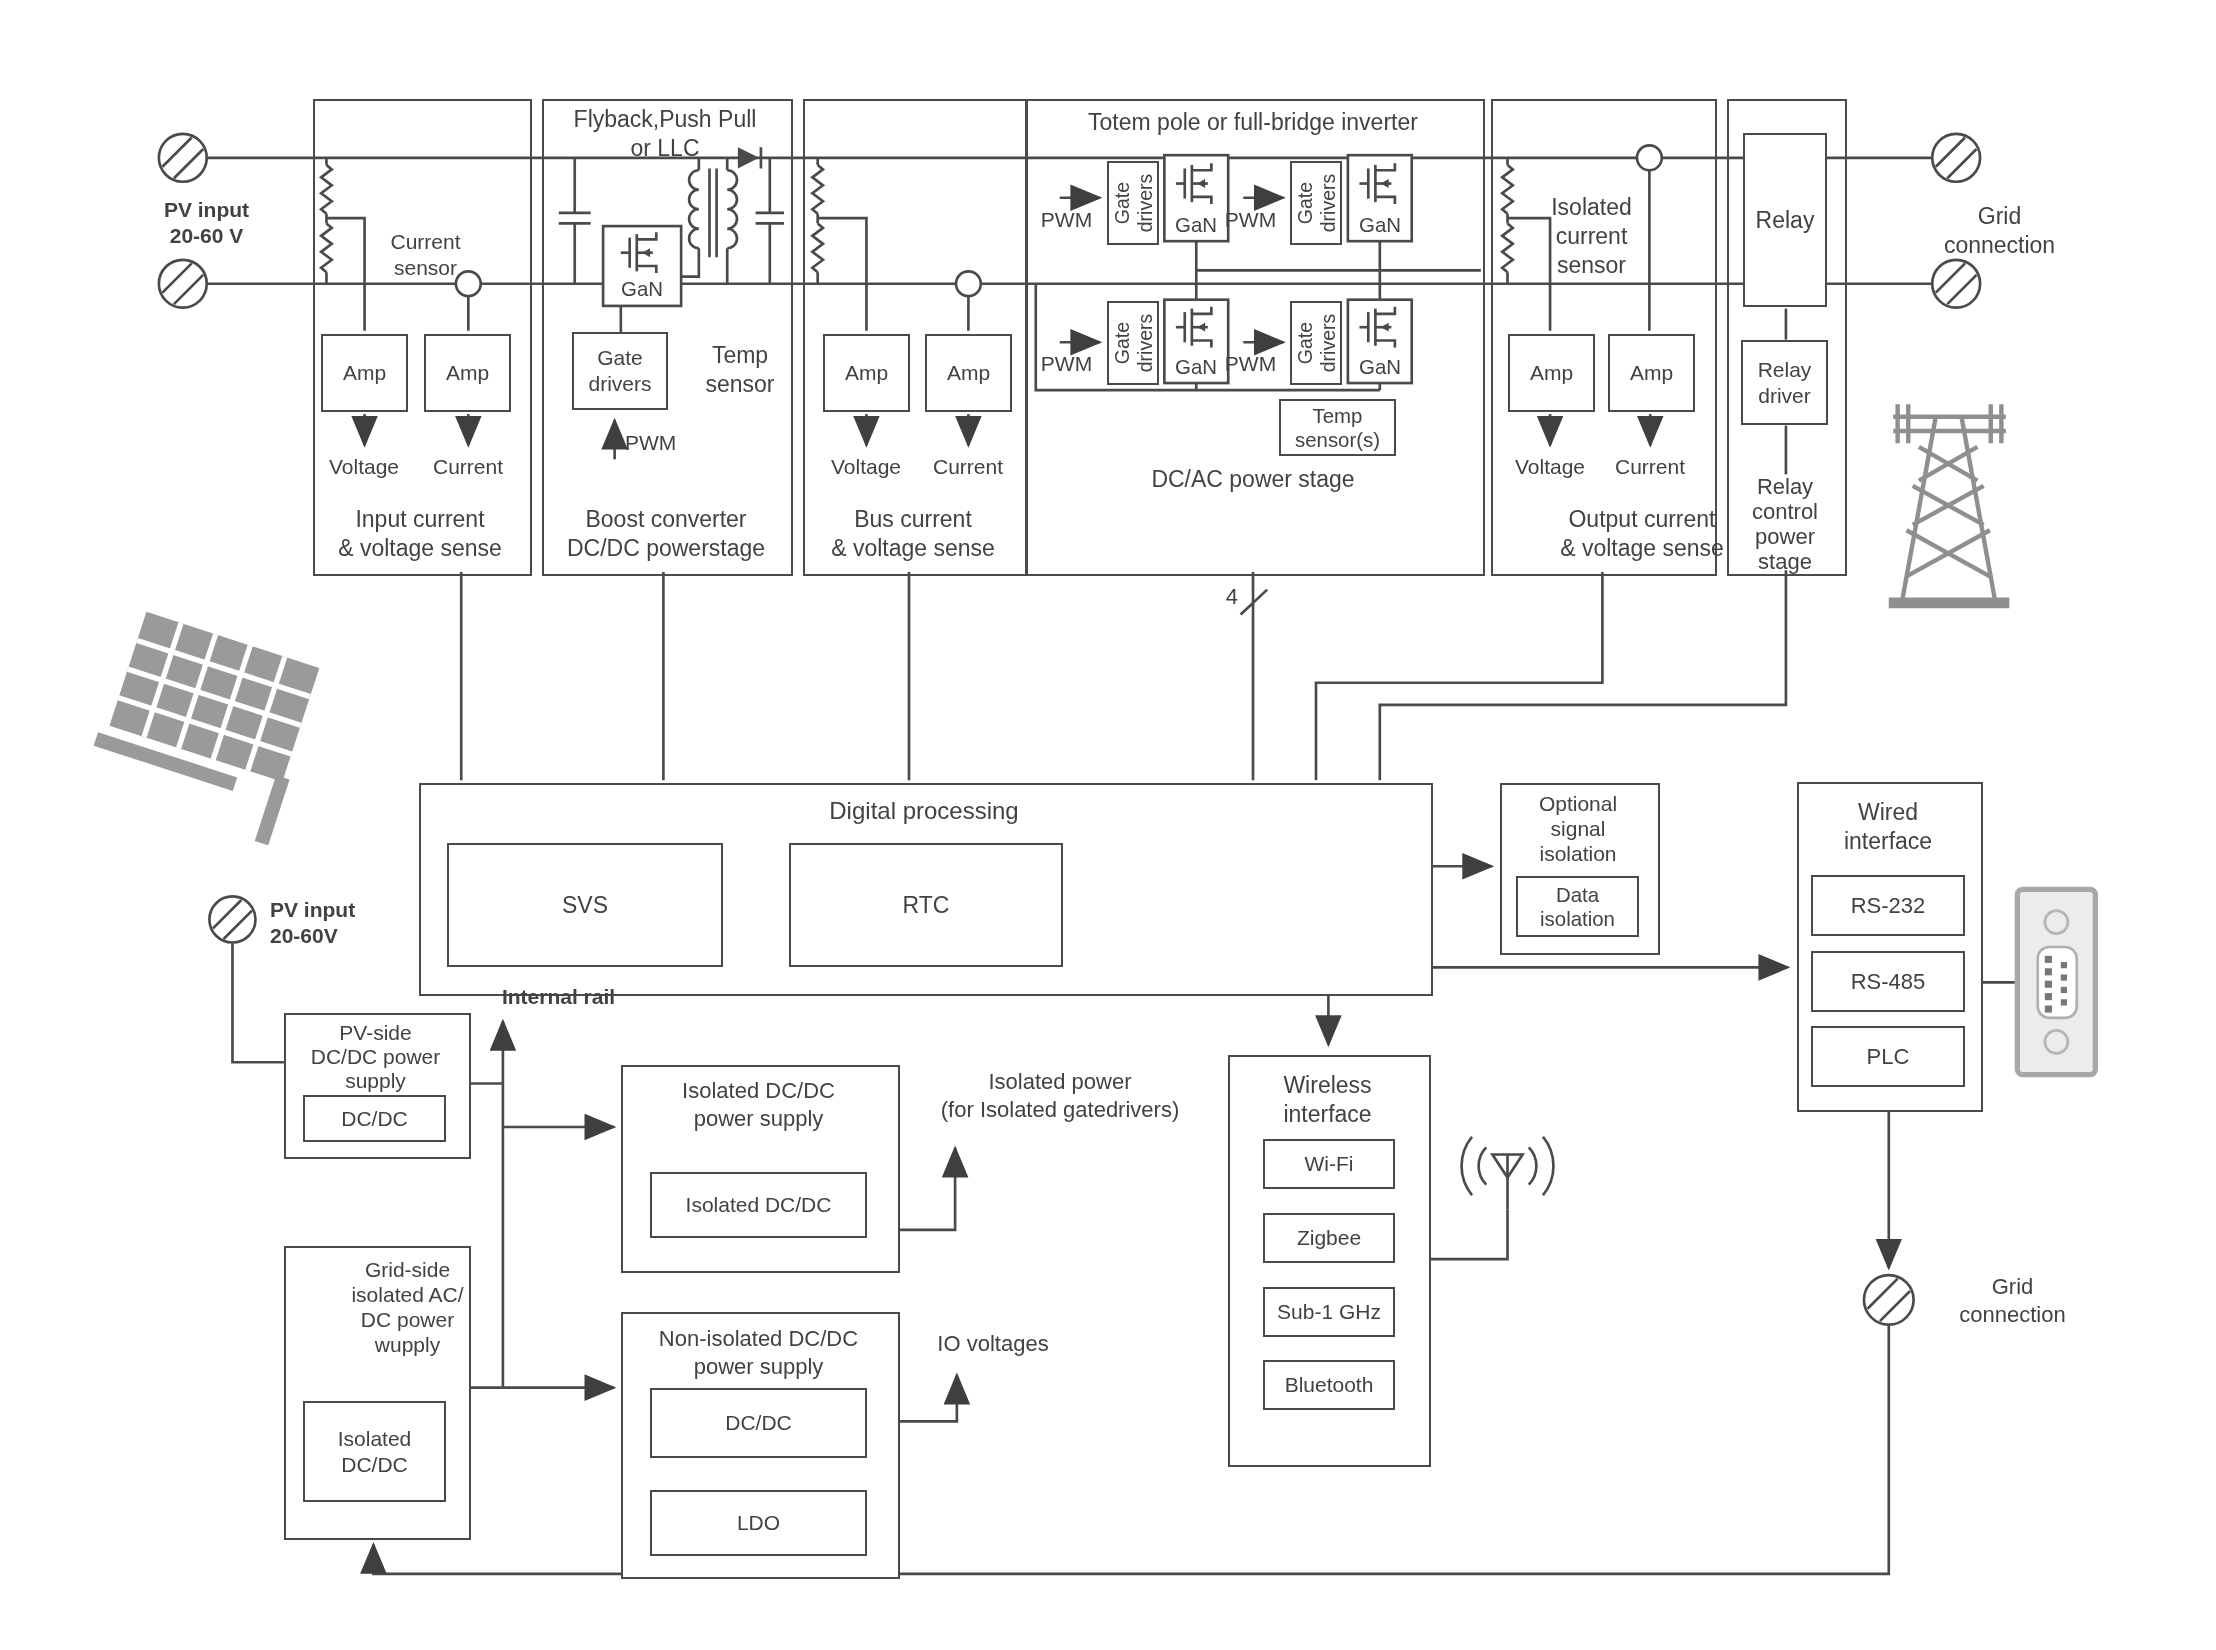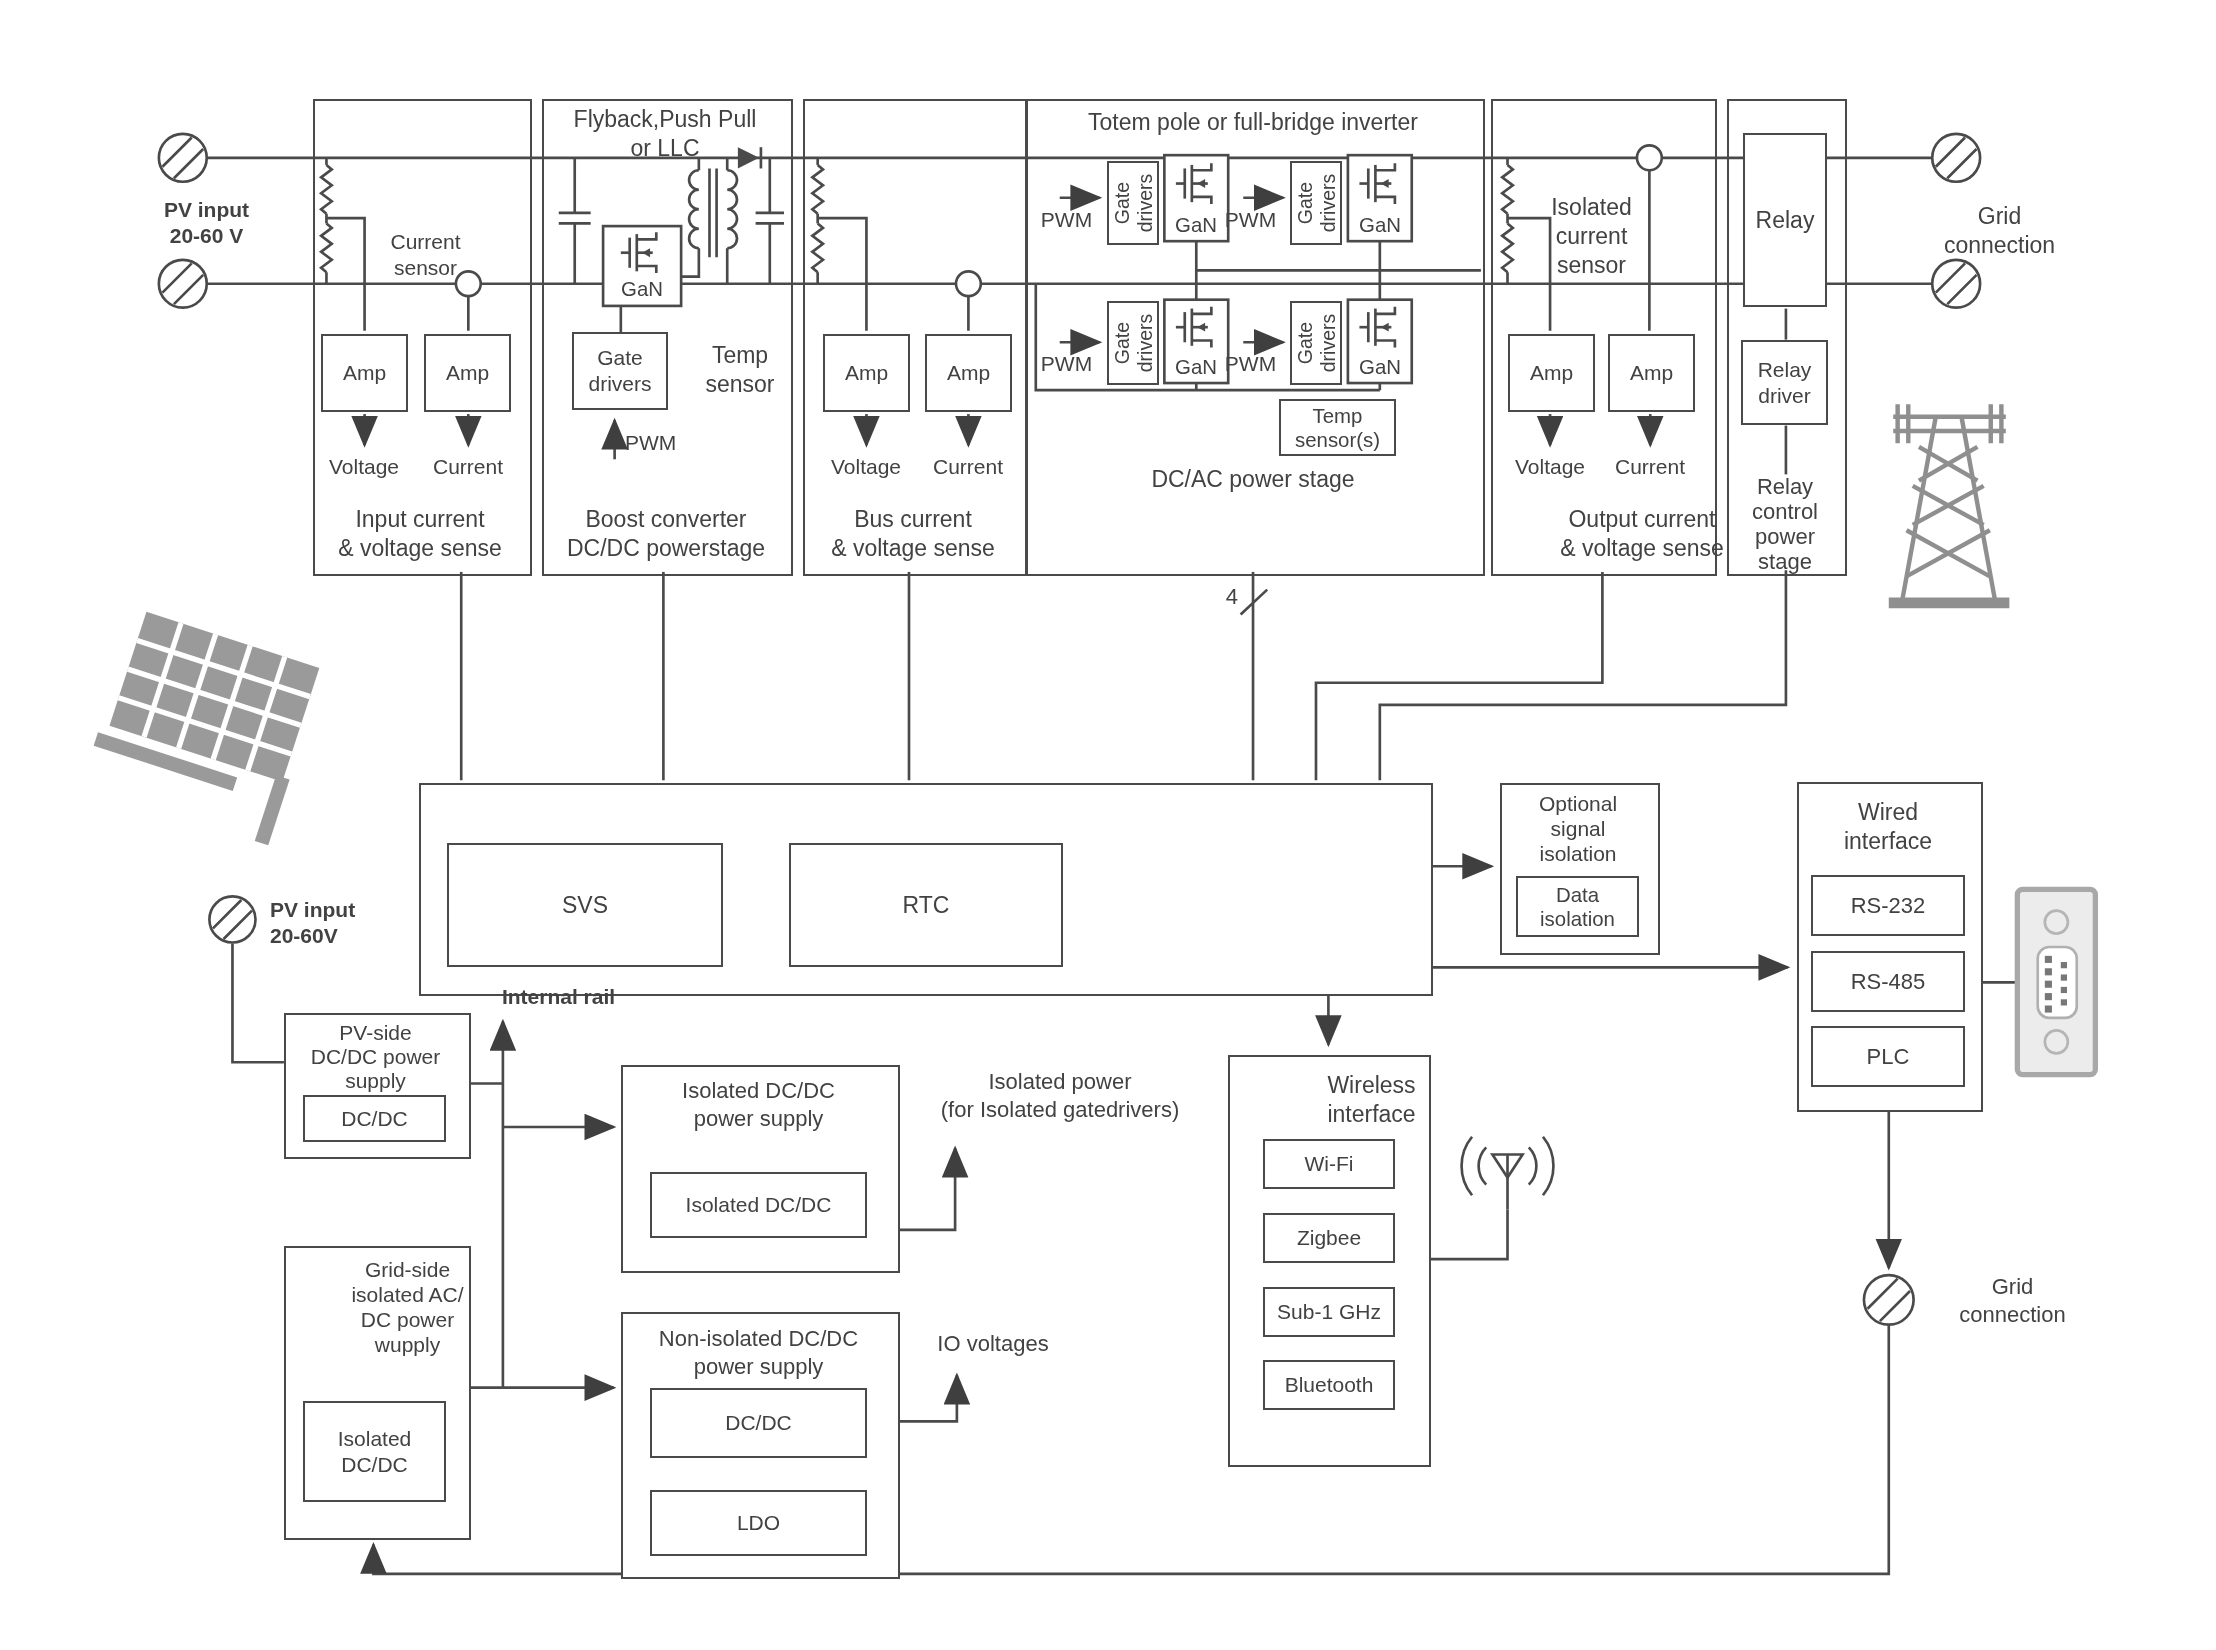--- a/index.html
+++ b/index.html
@@ -308,39 +308,40 @@
 driver</div>
 <div class="lbl f25" style="left:1727px;top:474px;width:116px;line-height:25px;">Relay
 control
 power
 stage</div>
 
 <div class="lbl f26" style="left:1902px;top:202px;width:195px;">Grid
 connection</div>
 
 <div class="obox" style="left:419px;top:783px;width:1010px;height:209px;background:#fff;"></div>
+<div class="lbl f27" style="left:419px;top:796px;width:1010px;">Digital processing</div>
 <div class="wbox f26" style="left:789px;top:843px;width:270px;height:120px;">RTC</div>
 <div class="wbox f26" style="left:447px;top:843px;width:272px;height:120px;">SVS</div>
 
 <div class="obox" style="left:1500px;top:783px;width:156px;height:168px;background:#fff;"></div>
 <div class="lbl f24" style="left:1500px;top:791px;width:156px;line-height:25px;">Optional
 signal
 isolation</div>
 <div class="wbox f23" style="left:1516px;top:876px;width:119px;height:57px;">Data
 isolation</div>
 
 <div class="obox" style="left:1797px;top:782px;width:182px;height:326px;background:#fff;"></div>
 <div class="lbl f26" style="left:1797px;top:798px;width:182px;">Wired
 interface</div>
 <div class="wbox f25" style="left:1811px;top:875px;width:150px;height:57px;">RS-232</div>
 <div class="wbox f25" style="left:1811px;top:951px;width:150px;height:57px;">RS-485</div>
 <div class="wbox f25" style="left:1811px;top:1026px;width:150px;height:57px;">PLC</div>
 
 <div class="obox" style="left:1228px;top:1055px;width:199px;height:408px;background:#fff;"></div>
-<div class="lbl f26" style="left:1228px;top:1071px;width:199px;padding-left:44px;">Wireless
+<div class="lbl f26" style="left:1228px;top:1071px;width:199px;">Wireless
 interface</div>
 <div class="wbox f24" style="left:1263px;top:1139px;width:128px;height:46px;">Wi-Fi</div>
 <div class="wbox f24" style="left:1263px;top:1213px;width:128px;height:46px;">Zigbee</div>
 <div class="wbox f24" style="left:1263px;top:1287px;width:128px;height:46px;">Sub-1 GHz</div>
 <div class="wbox f24" style="left:1263px;top:1360px;width:128px;height:46px;">Bluetooth</div>
 
 <div class="lbl f24 bold" style="left:270px;top:897px;width:142px;text-align:left;">PV input
 20-60V</div>
 <div class="lbl f24 bold" style="left:470px;top:984px;width:177px;">Internal rail</div>
 

